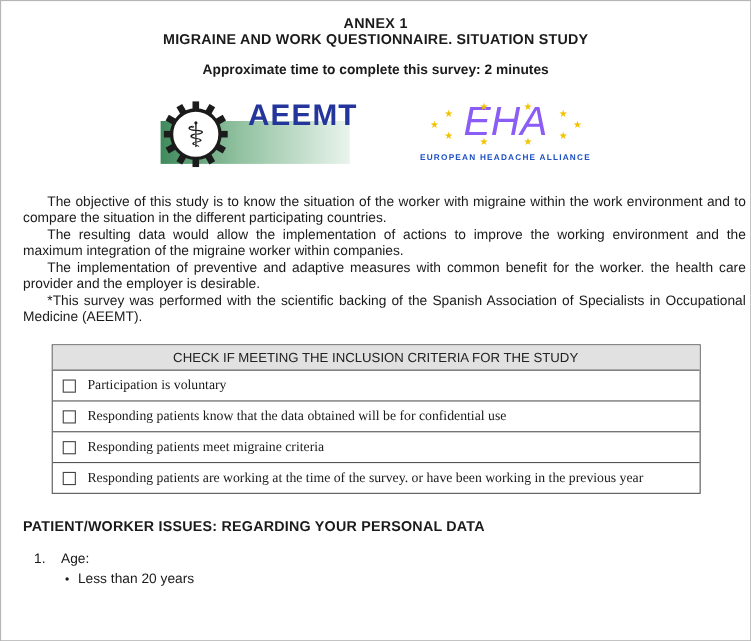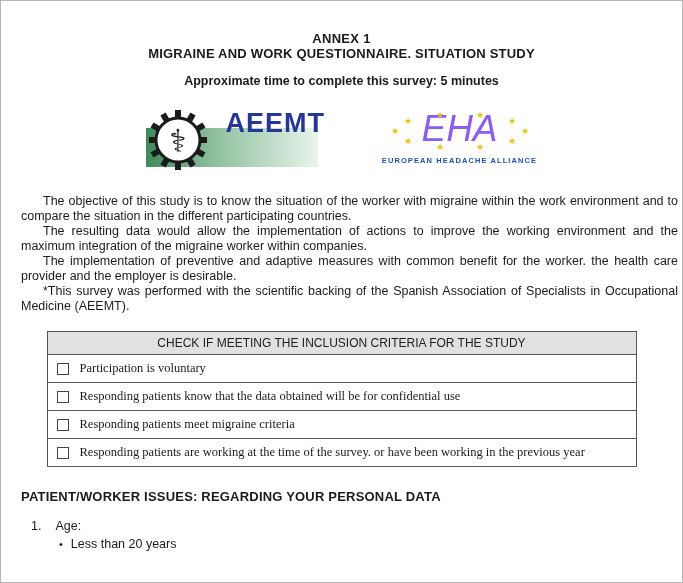--- a/index.html
+++ b/index.html
@@ -3,21 +3,21 @@
 <meta charset="utf-8">
 <style>
   html,body{margin:0;padding:0;background:#ffffff;}
   *{box-sizing:border-box;}
   body{font-family:"Liberation Sans", sans-serif;color:#1a1a1a;}
   .page{
     width:683px;height:583px;
     border:1px solid #b5b5b5;
     background:#ffffff;
     overflow:hidden;
-    padding-top:30px;
+    padding-top:12px;
   }
   .center-heading{text-align:center;font-weight:bold;}
   .annex{font-size:13px;letter-spacing:.3px;}
   .doc-title{font-size:13px;letter-spacing:.2px;}
   .doc-subtitle{font-size:12.5px;margin-top:13px;}
 
   
   .logos{display:flex;justify-content:center;align-items:center;gap:64px;margin-top:16px;height:72px;}
   .aeemt-logo{position:relative;width:172px;height:64px;}
   .aeemt-band{position:absolute;left:0;right:0;top:20px;bottom:5px;
@@ -54,21 +54,21 @@
   .opt{display:flex;gap:8px;align-items:baseline;}
   .bullet{font-size:11px;}
 </style>
 </head>
 <body>
 
 <div class="page">
 
   <div class="center-heading annex">ANNEX 1</div>
   <div class="center-heading doc-title">MIGRAINE AND WORK QUESTIONNAIRE. SITUATION STUDY</div>
-  <div class="center-heading doc-subtitle">Approximate time to complete this survey: 5 minutes</div>
+  <div class="center-heading doc-subtitle">Approximate time to complete this survey: 2 minutes</div>
 
   <div class="logos">
 
     <div class="aeemt-logo">
       <div class="aeemt-band"></div>
       <svg class="aeemt-gear" width="58" height="60" viewBox="0 0 58 60">
         <g fill="#1b1b1b">
           <rect x="26" y="0" width="6" height="10" transform="rotate(0 29 30)"></rect>
           <rect x="26" y="0" width="6" height="10" transform="rotate(30 29 30)"></rect>
           <rect x="26" y="0" width="6" height="10" transform="rotate(60 29 30)"></rect>

